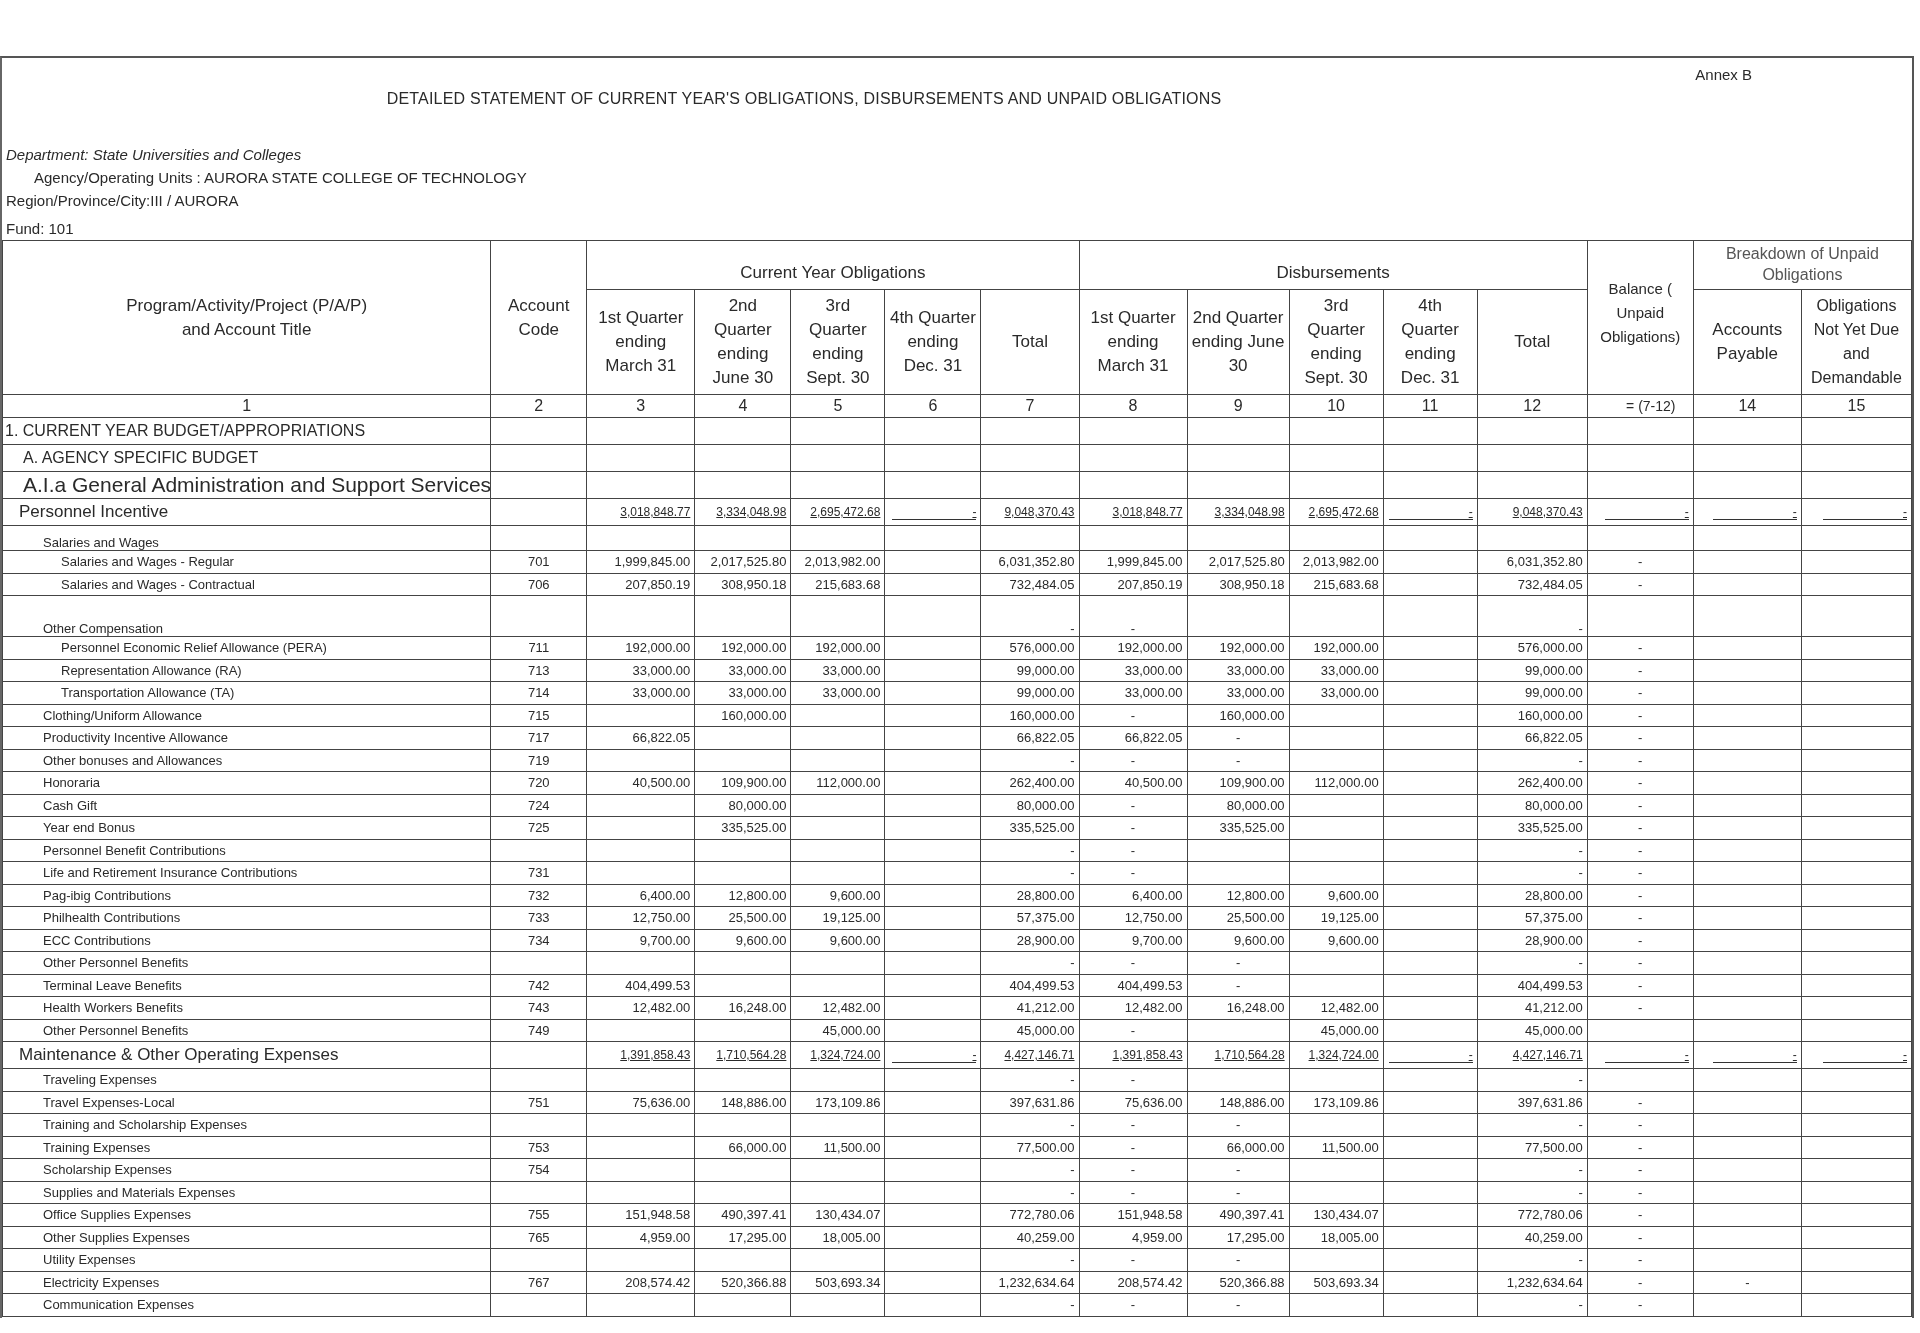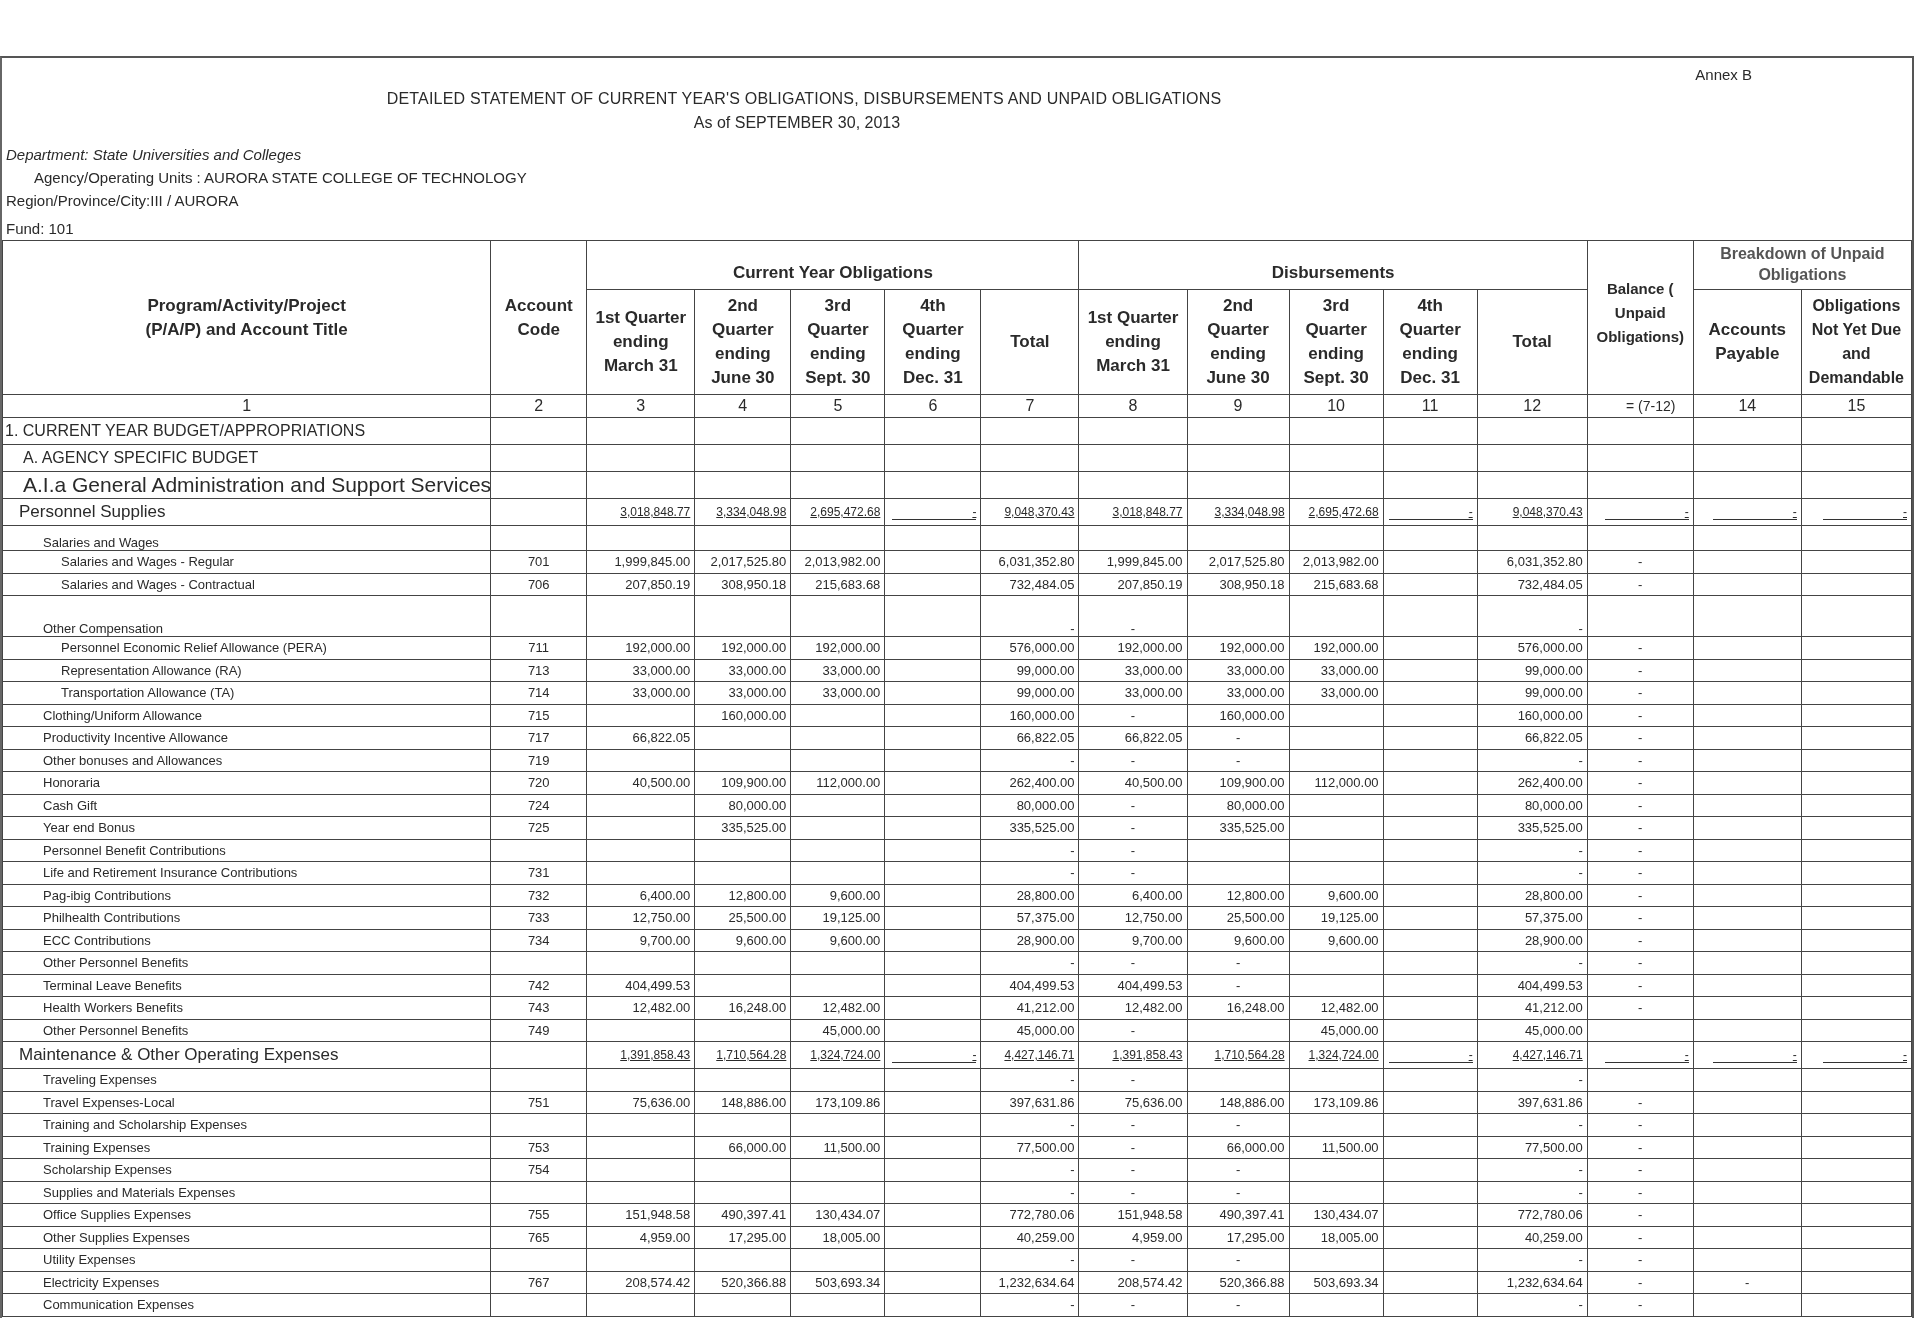--- a/index.html
+++ b/index.html
@@ -8,21 +8,21 @@
   .sheet { position: absolute; left: 0; top: 56px; width: 1910px; height: 1260px;
            border-top: 2px solid #555; border-right: 2px solid #555; border-left: 2px solid #666; }
   .annex { position: absolute; right: 160px; top: 8px; font-size: 15px; }
   .title { position: absolute; left: 7px; width: 1590px; text-align: center; top: 32px; font-size: 16px; letter-spacing: 0.2px; }
   .subtitle { position: absolute; left: 0; width: 1590px; text-align: center; top: 56px; font-size: 16px; }
   .meta { position: absolute; left: 4px; font-size: 15px; }
   .meta.m1 { top: 88px; font-style: italic; } .meta.m2 { top: 111px; margin-left: 28px; } .meta.m3 { top: 134px; } .meta.m4 { top: 162px; }
 
   table.stmt { position: absolute; left: 0; top: 182px; border-collapse: collapse; table-layout: fixed; width: 1910px; }
   table.stmt td, table.stmt th { border: 1.5px solid #444; padding: 0 4px; overflow: hidden; white-space: nowrap; }
-  table.stmt th { font-weight: bold; font-size: 17px; text-align: center; line-height: 24px; white-space: normal; }
+  table.stmt th { font-weight: normal; font-size: 17px; text-align: center; line-height: 24px; white-space: normal; }
   .hdr-group th.group { height: 44px; vertical-align: bottom; padding-bottom: 4px; }
   .hdr-sub th { height: 104px; }
   .colnum td { text-align: center; font-size: 16px; height: 22px; border-bottom: 3px solid #444; }
   tr.row td { height: 21.5px; font-size: 13px; }
   tr.row td.num { text-align: right; }
   tr.row td.code { text-align: center; }
   tr.row td.dash { text-align: center; }
   tr.lvl0 td.label { font-size: 16px; padding-left: 2px; }
   tr.lvl1 td.label { font-size: 16px; padding-left: 20px; }
   tr.lvl1b td.label { font-size: 21px; padding-left: 20px; }
@@ -39,21 +39,20 @@
   tr.grp td { height: 24px; vertical-align: bottom; }
   tr.tall td { height: 40px; vertical-align: bottom; }
   .bottom-cut { position: absolute; left: 0; top: 1318px; width: 1920px; height: 15px; background: #fff; }
 </style>
 </head>
 <body>
 
 <div class="sheet">
   <div class="annex">Annex B</div>
   <div class="title">DETAILED STATEMENT OF CURRENT YEAR'S OBLIGATIONS, DISBURSEMENTS AND UNPAID OBLIGATIONS</div>
-  <div class="subtitle">As of  SEPTEMBER 30, 2013</div>
   <div class="meta m1">Department:  State Universities and Colleges</div>
   <div class="meta m2">Agency/Operating Units : AURORA STATE COLLEGE OF TECHNOLOGY</div>
   <div class="meta m3">Region/Province/City:III / AURORA</div>
   <div class="meta m4">Fund:  101</div>
 
   <table class="stmt">
     <colgroup>
       <col style="width:488px">
         <col style="width:96px">
       <col style="width:108px">
@@ -157,21 +156,21 @@
           <td class="num"></td>
           <td class="num"></td>
           <td class="num"></td>
           <td class="num"></td>
           <td class="num"></td>
           <td class="dash"></td>
           <td class="dash"></td>
           <td class="dash"></td>
         </tr>
         <tr class="row sec">
-          <td class="label">Personnel Supplies</td>
+          <td class="label">Personnel Incentive</td>
           <td class="code"></td>
           <td class="num"><span>3,018,848.77</span></td>
           <td class="num"><span>3,334,048.98</span></td>
           <td class="num"><span>2,695,472.68</span></td>
           <td class="num dashu"><span>-</span></td>
           <td class="num"><span>9,048,370.43</span></td>
           <td class="num"><span>3,018,848.77</span></td>
           <td class="num"><span>3,334,048.98</span></td>
           <td class="num"><span>2,695,472.68</span></td>
           <td class="num dashu"><span>-</span></td>

